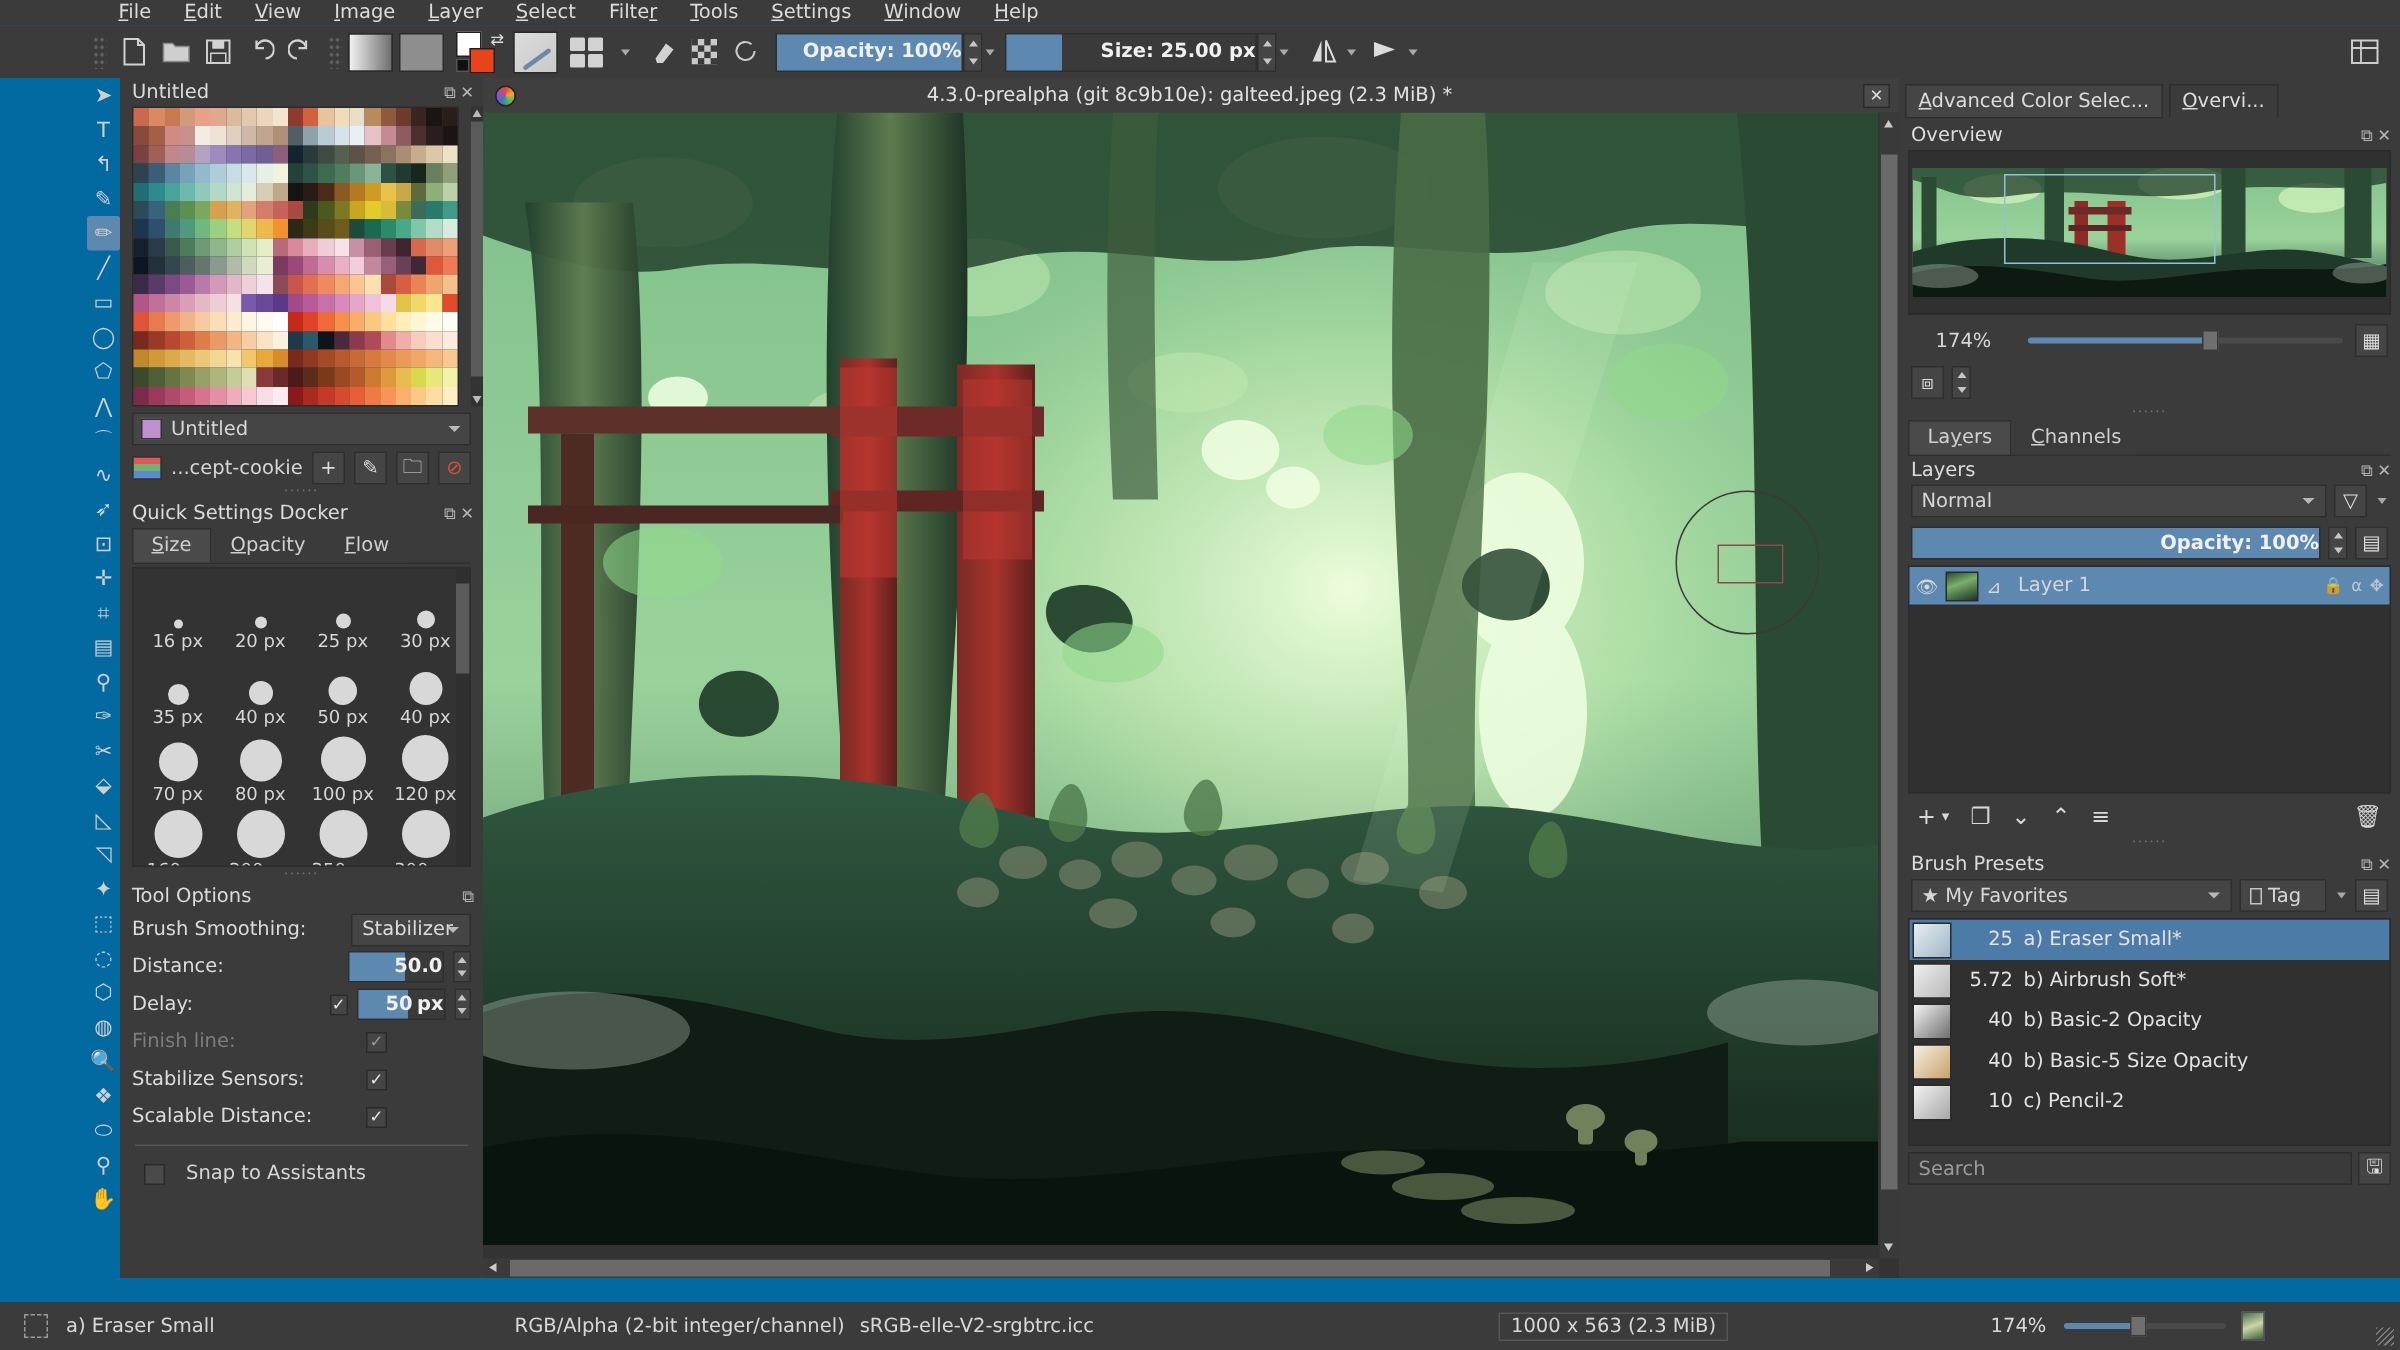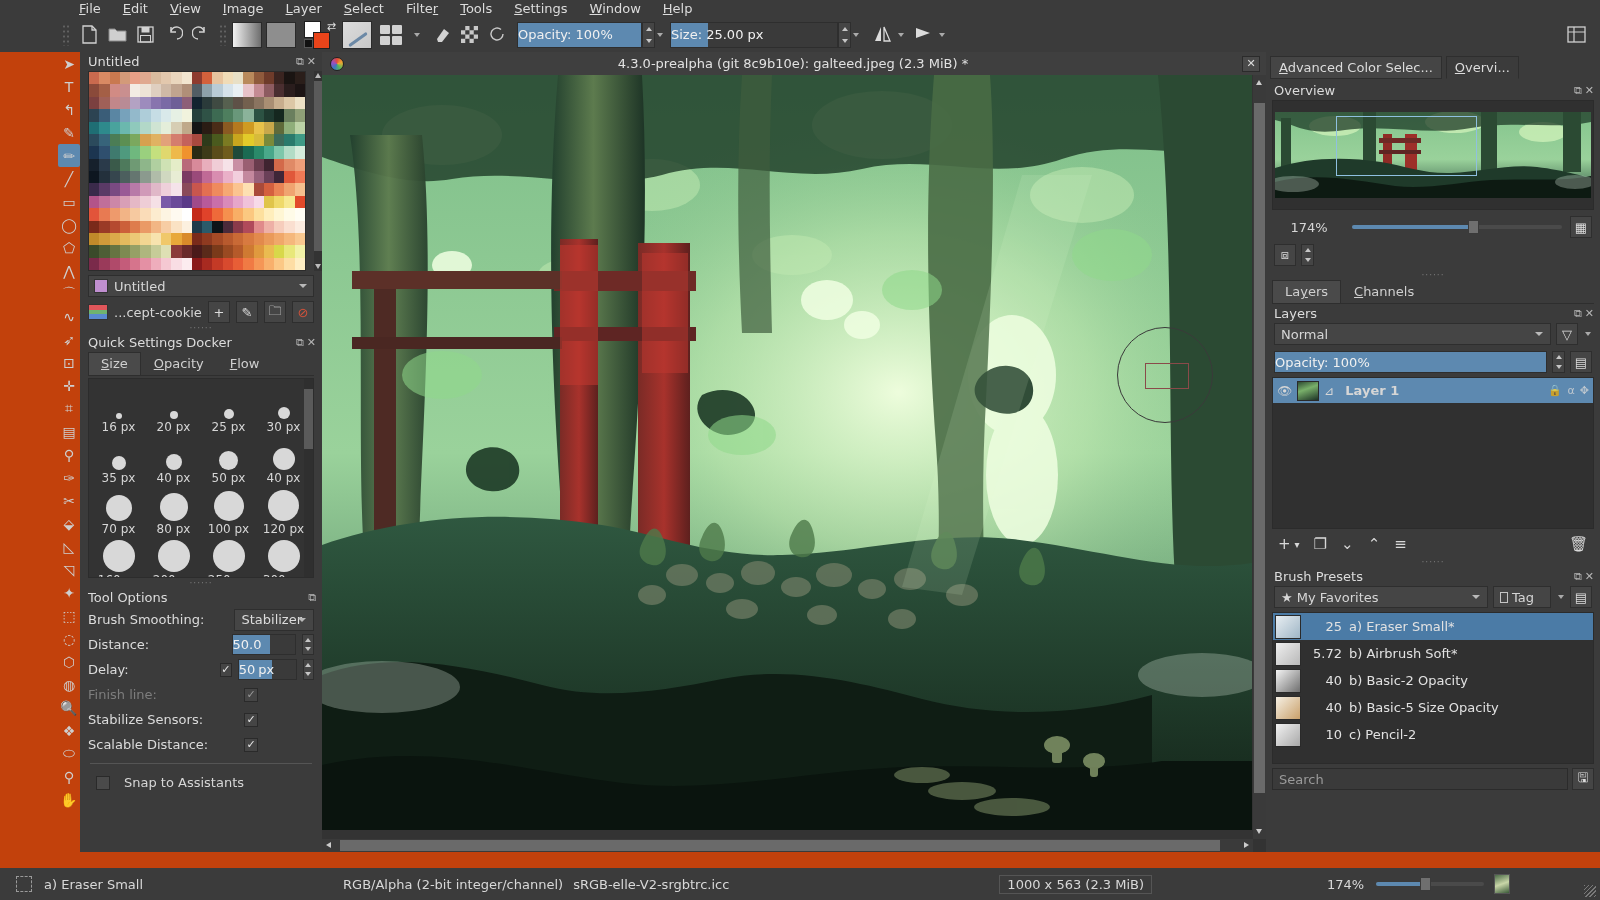--- a/index.html
+++ b/index.html
@@ -2,21 +2,21 @@
 <html><head>
 <meta charset="utf-8">
 <style>
   * { box-sizing: border-box; margin:0; padding:0; }
   html,body{ width:1600px; height:900px; overflow:hidden; }
   body{
     font-family:"DejaVu Sans","Liberation Sans",sans-serif;
     font-size:13px; color:#d6d6d6; background:#3b3b3b;
     -webkit-font-smoothing:antialiased;
   }
-  #app{ position:relative; width:1600px; height:900px; background:#c2410c; }
+  #app{ position:relative; width:1600px; height:900px; background:#0369a1; }
 
   
   .menubar{ position:absolute; left:0; top:0; width:1600px; height:17px;
     background:#3b3b3b; display:flex; align-items:center; padding-left:68px; }
   .menubar .mi{ padding:0 11px; font-size:13px; color:#dcdcdc; line-height:17px; cursor:default; }
   .menubar .mi u{ text-decoration:underline; }
 
   
   .toolbar{ position:absolute; left:0; top:17px; width:1600px; height:35px;
     background:#3b3b3b; display:flex; align-items:center; }
@@ -35,21 +35,21 @@
      border:1px solid #2b2b2b; position:relative; }
   .brushpreview:after{ content:""; position:absolute; left:4px; top:16px; width:22px; height:3px;
      background:#6c89a6; transform:rotate(-36deg); border-radius:2px; }
   .presetgrid{ width:26px; height:24px; display:grid; grid-template-columns:1fr 1fr; gap:2px; padding:2px;}
   .presetgrid i{ background:#d2d2d2; display:block; border-radius:1px;}
   .combo{ height:26px; background:#454545; border:1px solid #2e2e2e; display:flex; align-items:center;
      padding:0 6px; color:#dcdcdc; position:relative; }
   .combo .arr{ position:absolute; right:7px; top:50%; transform:translateY(-50%);
      border-left:4px solid transparent; border-right:4px solid transparent; border-top:4px solid #b9b9b9;}
   .slider{ height:26px; background:#3a3a3a; border:1px solid #2e2e2e; position:relative;
-     display:flex; align-items:center; justify-content:flex-start; color:#f0f0f0; font-size:13px; }
+     display:flex; align-items:center; justify-content:flex-end; color:#f0f0f0; font-size:13px;font-weight:bold; }
   .slider .fill{ position:absolute; left:0; top:0; bottom:0; background:#5d89b0; }
   .slider span{ position:relative; z-index:2; }
   .spin{ width:13px; height:26px; background:#454545; border:1px solid #2e2e2e;
      display:flex; flex-direction:column; align-items:center; justify-content:space-around; }
   .spin i{ width:0;height:0;border-left:3px solid transparent;border-right:3px solid transparent;}
   .spin i.u{ border-bottom:4px solid #c6c6c6;}
   .spin i.d{ border-top:4px solid #c6c6c6;}
   .tinyarr{ width:9px; display:flex; align-items:center; justify-content:center;}
   .tinyarr:after{ content:""; border-left:3px solid transparent;border-right:3px solid transparent;border-top:4px solid #aaa;}
 
@@ -1149,21 +1149,21 @@
           <i class="d"></i>
         </span>
       <span class="iconbtn">▤</span>
     </div>
 
     <div class="layersbody" style="margin-top:4px">
       <div class="layer-row">
         <span style="font-size:12px">👁</span>
         <span class="layer-thumb"></span>
         <span style="font-size:12px">⊿</span>
-        <span style="flex:1;font-weight:bold;font-size:13px;padding-left:6px">Layer 1</span>
+        <span style="flex:1;font-weight:normal;font-size:13px;padding-left:6px">Layer 1</span>
         <span style="font-size:11px;opacity:.8">🔒</span>
         <span style="font-size:11px;opacity:.8">α</span>
         <span style="font-size:11px;opacity:.8">✥</span>
       </div>
     </div>
 
     <div class="layerbtns" id="layerBtns">
         <span>+</span>
         <span style="font-size: 10px; margin-left: -10px;">▾</span>
         <span>❐</span>

